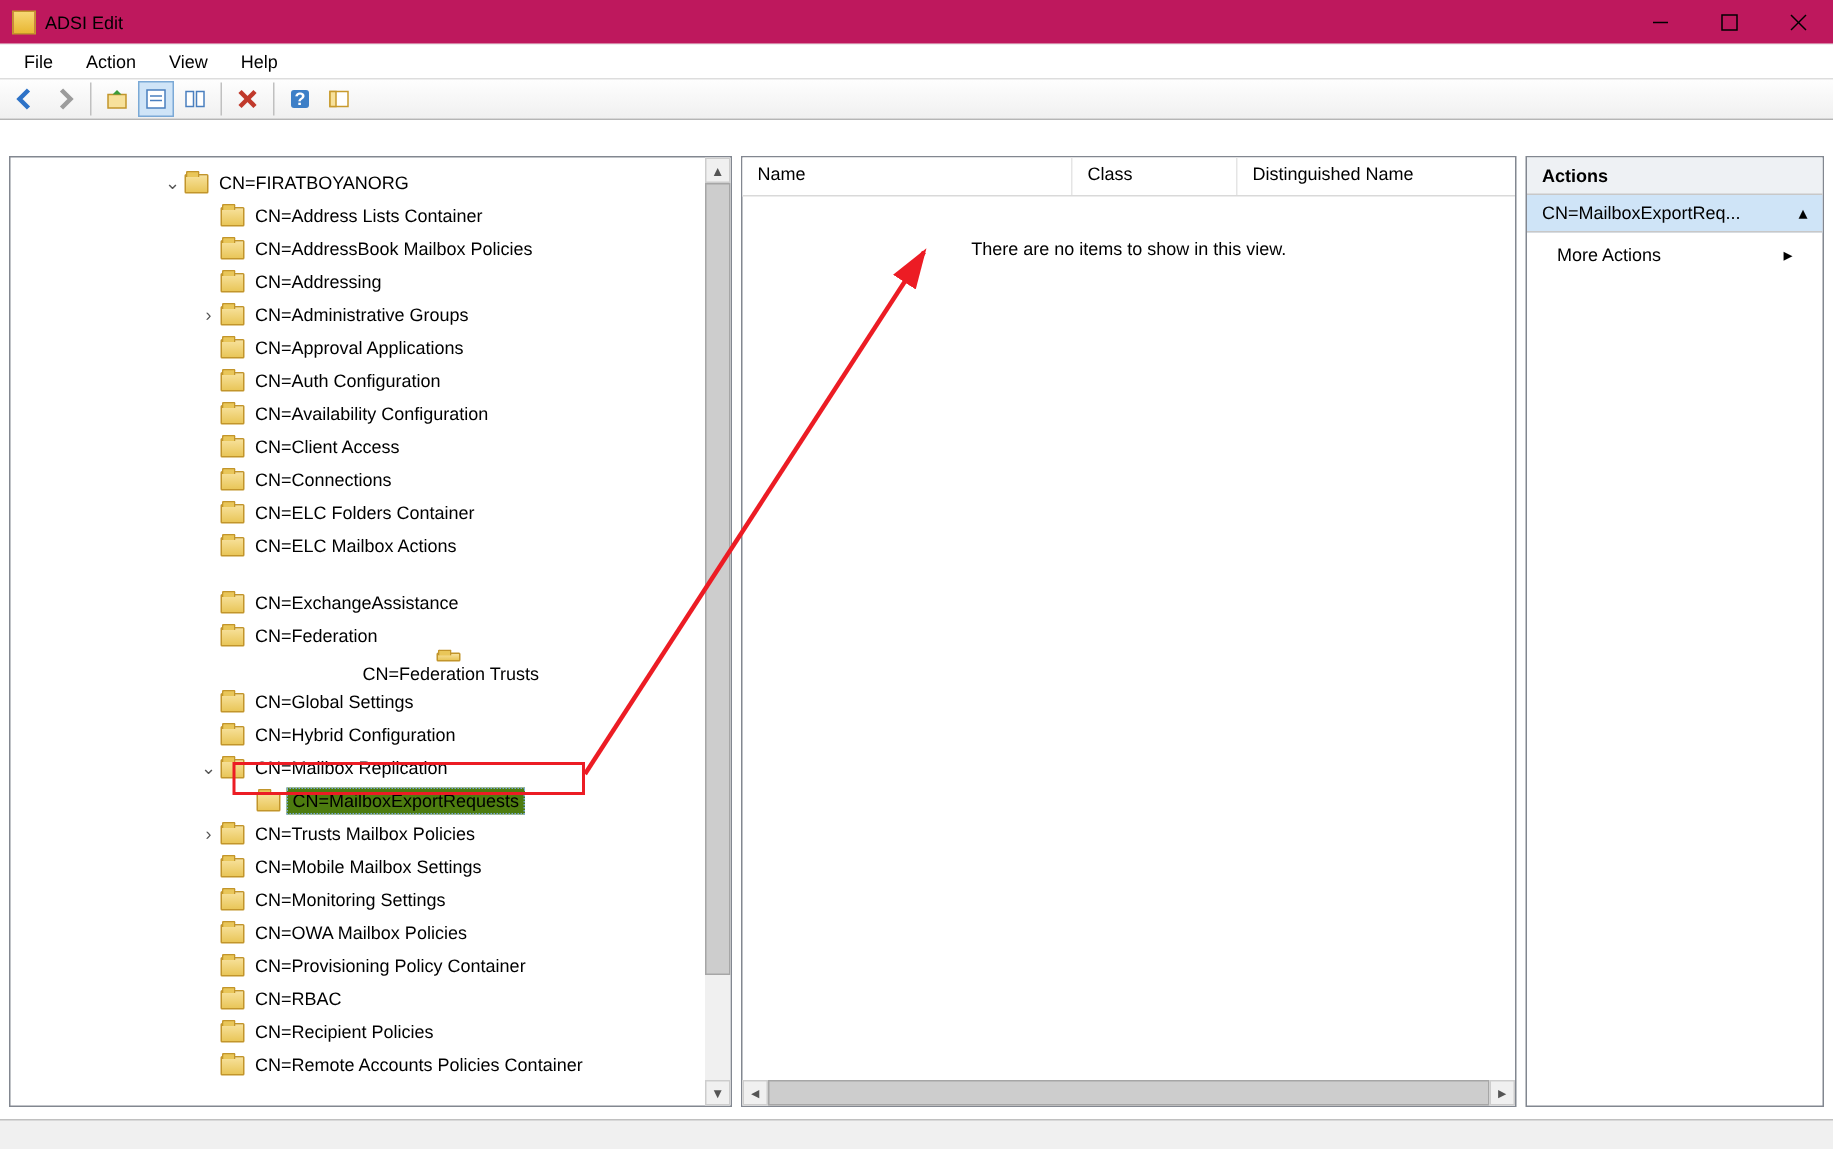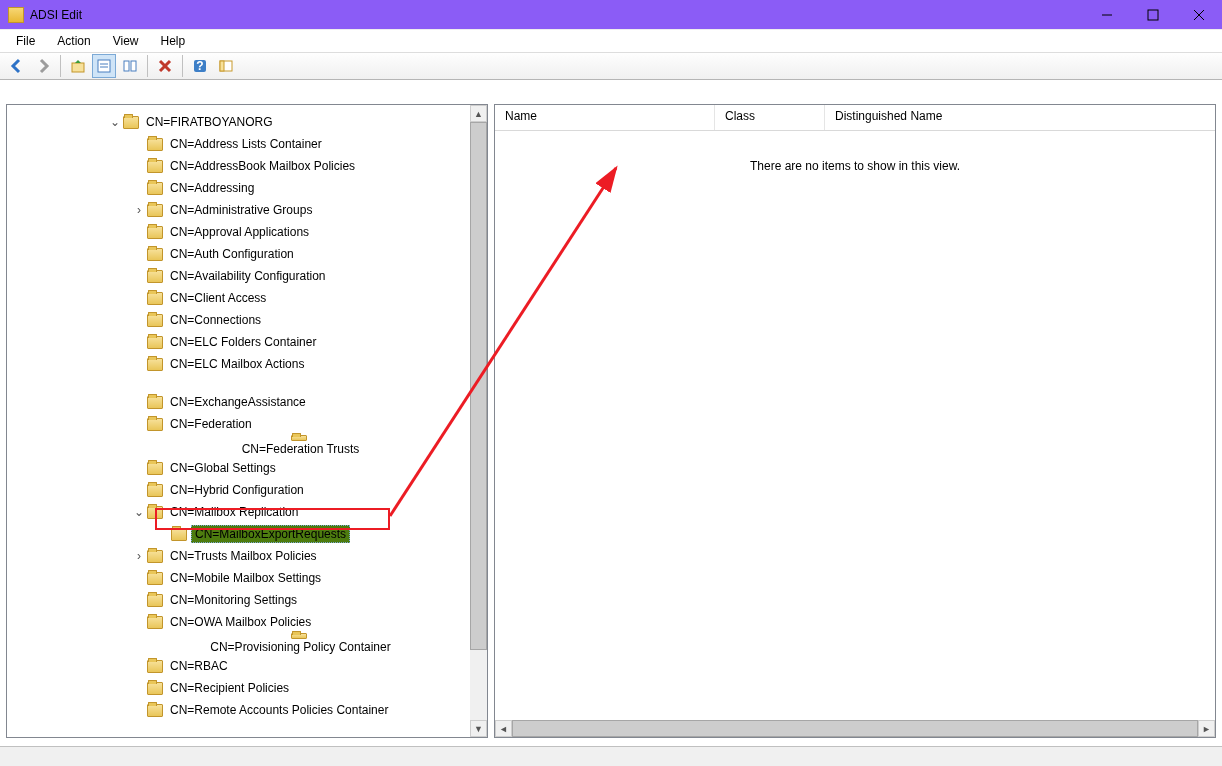--- a/index.html
+++ b/index.html
@@ -1,18 +1,18 @@
 <!DOCTYPE html>
 <html><head>
 <meta charset="utf-8">
 <style>
 * { margin: 0; padding: 0; box-sizing: border-box; font-family: "Segoe UI", Tahoma, sans-serif; font-size: 12px; }
 body { width: 1222px; height: 766px; background: #fff; position: relative; overflow: hidden; }
 
-.titlebar { height: 30px; display: flex; align-items: center; padding: 0 0 0 8px; background: #8b5cf6; border-bottom: 1px solid #eee; }
+.titlebar { height: 30px; display: flex; align-items: center; padding: 0 0 0 8px; background: #be185d; border-bottom: 1px solid #eee; }
 .titlebar .app-icon { width: 16px; height: 16px; margin-right: 6px; background: linear-gradient(#f7d774,#e8b733); border:1px solid #c2952b; }
 .titlebar .title { font-size: 12px; color: #000; }
 .win-controls { position: absolute; right: 0; top: 0; display: flex; }
 .win-btn { width: 46px; height: 30px; display:flex; align-items:center; justify-content:center; font-size:14px; }
 
 .menubar { height: 22px; display:flex; align-items:center; padding: 0 6px; gap: 2px; }
 .menubar .menu-item { padding: 2px 10px; font-size: 12px; }
 
 .toolbar { height: 28px; display:flex; align-items:center; padding: 2px 4px; border-top:1px solid #ddd; border-bottom:1px solid #b5b5b5; background: linear-gradient(#fefefe,#f0f0f0); }
 .tbtn { width:24px; height:24px; margin:0 1px; display:flex; align-items:center; justify-content:center; border:1px solid transparent; }
@@ -254,21 +254,21 @@
           <div class="node" style="padding-left: 124px;">
             <span class="expander"></span>
             <span class="folder-icon"></span>
             <span class="node-label">CN=Monitoring Settings</span>
           </div>
           <div class="node" style="padding-left: 124px;">
             <span class="expander"></span>
             <span class="folder-icon"></span>
             <span class="node-label">CN=OWA Mailbox Policies</span>
           </div>
-          <div class="node" style="padding-left: 124px; flex-direction: column;">
+          <div class="node" style="padding-left: 124px;">
             <span class="expander"></span>
             <span class="folder-icon"></span>
             <span class="node-label">CN=Provisioning Policy Container</span>
           </div>
           <div class="node" style="padding-left: 124px;">
             <span class="expander"></span>
             <span class="folder-icon"></span>
             <span class="node-label">CN=RBAC</span>
           </div>
           <div class="node" style="padding-left: 124px;">
@@ -300,20 +300,31 @@
       <div class="col" style="flex:1;border-right:none;">Distinguished Name</div>
     </div>
     <div class="list-empty">There are no items to show in this view.</div>
     <div class="hscroll">
       <div class="sbtn">◄</div>
       <div class="thumb"></div>
       <div class="sbtn">►</div>
     </div>
   </div>
 
+  <div class="pane actions-pane">
+    <div class="actions-header">Actions</div>
+    <div class="actions-sel">
+      <span>CN=MailboxExportReq...</span>
+      <span>▴</span>
+    </div>
+    <div class="actions-more">
+      <span>More Actions</span>
+      <span>▸</span>
+    </div>
+  </div>
 
 </div>
 
 <svg class="arrow-overlay" style="left:380px; top:156px; width:260px; height:370px;">
   <defs>
       <marker id="ah" markerWidth="10" markerHeight="10" refX="8" refY="3" orient="auto">
         <path d="M0,0 L0,6 L9,3 z" fill="#ec1c24"></path>
       </marker>
     </defs>
   <line x1="10" y1="360" x2="236" y2="12" stroke="#ec1c24" stroke-width="3" marker-end="url(#ah)"></line>

